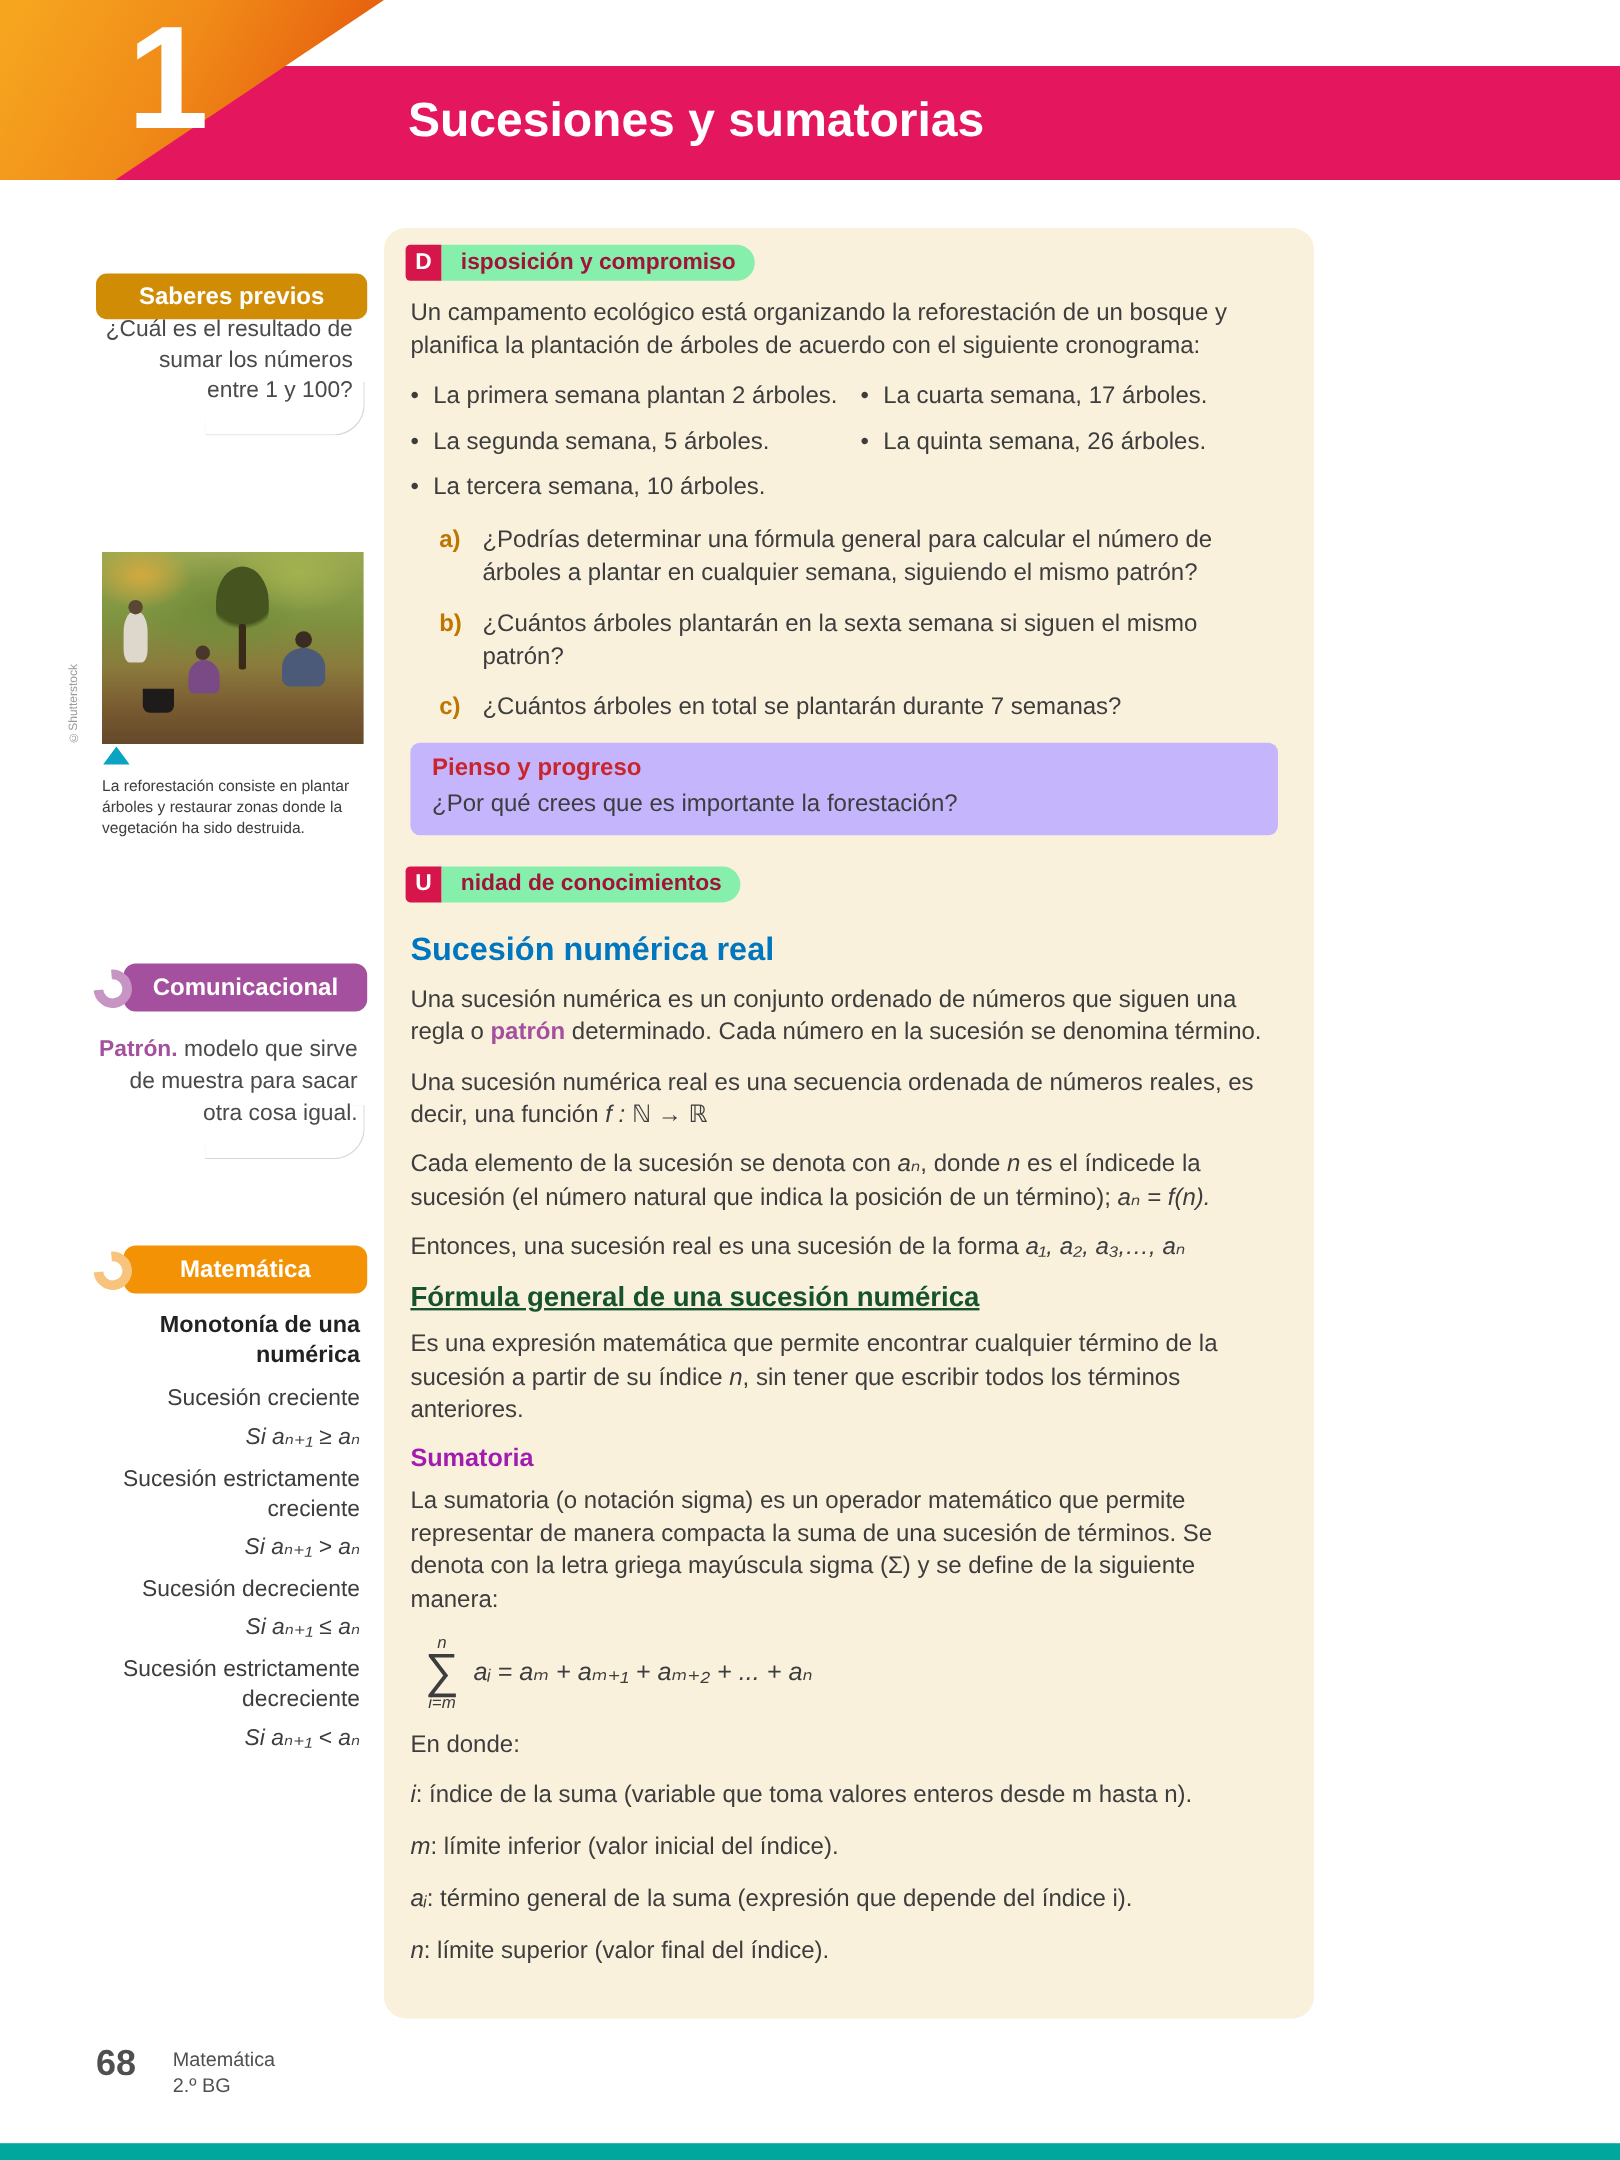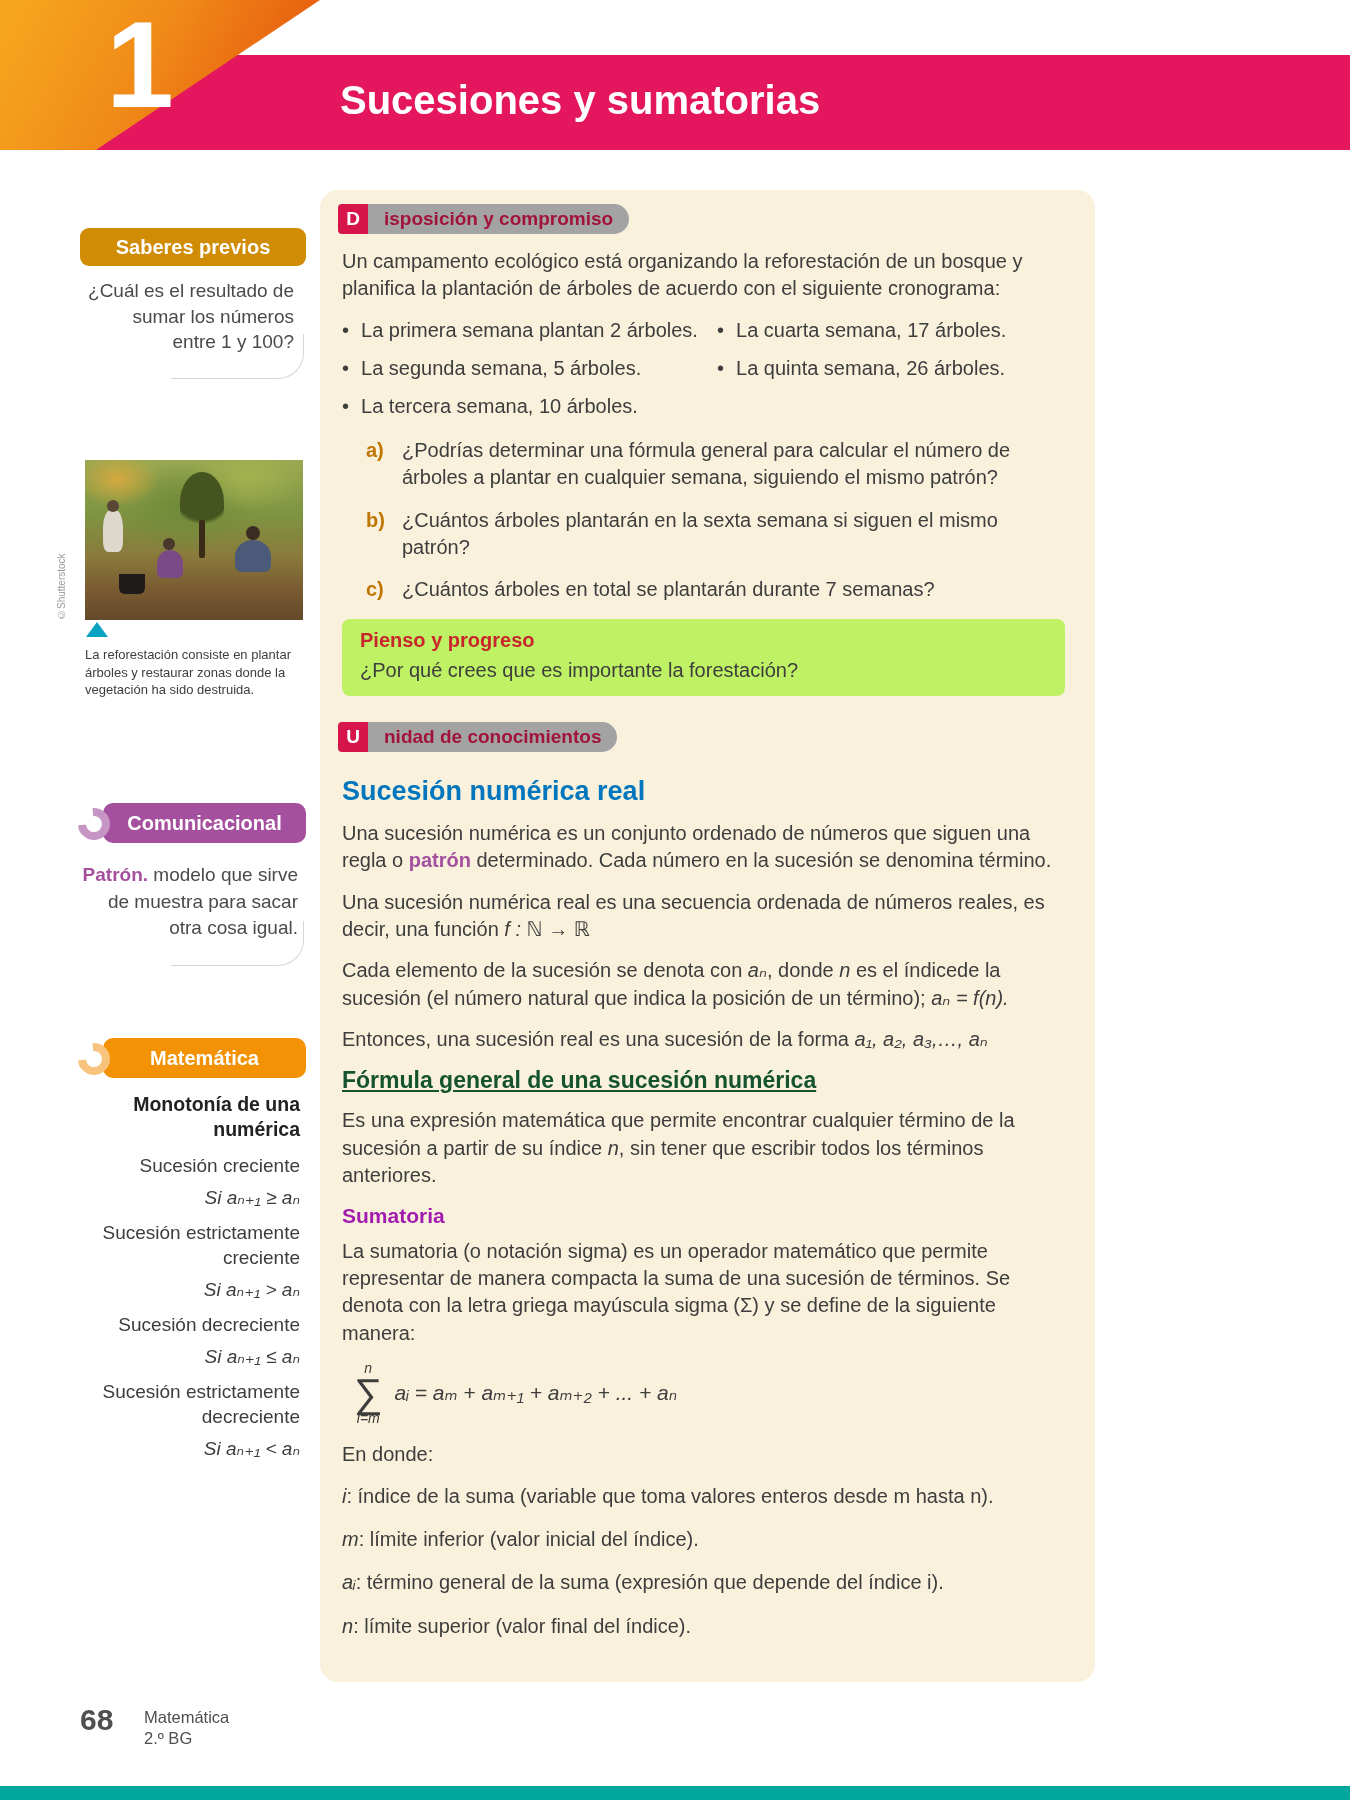--- a/index.html
+++ b/index.html
@@ -13,21 +13,21 @@
           clip-path:polygon(0 0,100% 0,30% 100%,0 100%);}
   .chapter-num{position:absolute;top:4px;left:106px;font-size:122px;font-weight:700;color:#fff;line-height:1;}
   .chapter-title{position:absolute;top:78px;left:340px;font-size:40px;font-weight:700;color:#fff;margin:0;}
 
   
   .sp-badge{position:absolute;left:80px;top:228px;width:226px;height:38px;background:#d18c05;border-radius:9px;
             color:#fff;font-weight:700;font-size:20px;display:flex;align-items:center;justify-content:center;}
   .note-block{box-sizing:border-box;text-align:right;color:#4a4a4a;}
   .note-block::after{content:"";position:absolute;right:2px;bottom:-10px;width:132px;height:44px;
             border-right:1.6px solid #d6d6d6;border-bottom:1.6px solid #d6d6d6;border-bottom-right-radius:26px;}
-  .sp-note{position:absolute;left:80px;top:266px;width:226px;padding:12px 12px 14px 4px;font-size:19px;line-height:1.35;}
+  .sp-note{position:absolute;left:80px;top:250px;width:226px;padding:12px 12px 14px 4px;font-size:19px;line-height:1.35;}
 
   .photo-credit{position:absolute;left:56px;top:470px;height:150px;writing-mode:vertical-rl;transform:rotate(180deg);
                 font-size:10px;color:#999;}
   .photo{position:absolute;left:85px;top:460px;width:218px;height:160px;overflow:hidden;background:
       radial-gradient(ellipse 60px 40px at 15% 12%, #d4a93f 0%, rgba(212,169,63,0) 70%),
       radial-gradient(ellipse 80px 50px at 75% 10%, #a3b24f 0%, rgba(163,178,79,0) 70%),
       radial-gradient(ellipse 90px 60px at 45% 30%, #6f8a39 0%, rgba(111,138,57,0) 75%),
       linear-gradient(180deg,#9aa851 0%,#7e9340 35%,#8a7a3c 60%,#7a5c31 80%,#64492a 100%);}
   .photo span{position:absolute;display:block;}
   .fig-tree{left:95px;top:12px;width:44px;height:60px;border-radius:50% 50% 40% 40%;
@@ -60,37 +60,37 @@
   .mono-heading{font-weight:700;font-size:19.5px;line-height:1.3;margin-bottom:10px;color:#222;}
   .mono-line{font-size:19px;line-height:1.32;margin-bottom:7px;}
   .mono-line.math{margin-bottom:10px;}
 
   
   .panel{position:absolute;left:320px;top:190px;width:775px;box-sizing:border-box;background:#faf1dd;
          border-radius:18px;padding:8px 30px 26px 22px;}
   .tag{display:inline-flex;align-items:stretch;height:30px;margin:6px 0 14px -4px;}
   .tag-letter{width:30px;background:#d6154b;color:#fff;font-weight:700;font-size:19px;
               display:flex;align-items:center;justify-content:center;border-radius:4px 0 0 4px;}
-  .tag-text{background:#a3a3a3;color:#a2133c;font-weight:700;font-size:19px;display:flex;align-items:center;
+  .tag-text{background:#86efac;color:#a2133c;font-weight:700;font-size:19px;display:flex;align-items:center;
             padding:0 16px;border-radius:0 15px 15px 0;}
   .para{font-size:20px;line-height:1.37;margin:0 0 14px;color:#3d3d3d;}
   .math{font-style:italic;}
   .purple-term{color:#a4509e;font-weight:700;}
 
   .bullets{display:flex;margin:2px 0 6px;}
   .bcol{list-style:none;margin:0;padding:0;}
   .bcol.left{width:375px;}
   .bcol li{display:flex;gap:12px;margin-bottom:12px;font-size:20px;line-height:1.3;}
   .dot{color:#3d3d3d;}
 
   .qitem{display:flex;gap:10px;margin:2px 0 15px 24px;}
   .qlabel{font-weight:700;color:#bf7600;min-width:26px;font-size:20px;line-height:1.37;}
   .qitem p{margin:0;font-size:20px;line-height:1.37;}
 
-  .pienso{margin:12px 0 20px;background:#bef264;border-radius:8px;padding:10px 18px 14px;}
+  .pienso{margin:12px 0 20px;background:#c4b5fd;border-radius:8px;padding:10px 18px 14px;}
   .pienso-title{color:#c9252c;font-weight:700;font-size:20px;margin-bottom:7px;}
   .pienso p{margin:0;font-size:20px;}
 
   .blue-heading{color:#0076be;font-size:27px;margin:10px 0 13px;font-weight:700;}
   .orange-heading{color:#14532d;font-size:23px;margin:6px 0 13px;font-weight:700;text-decoration:underline;}
   .sub-heading{font-size:21px;margin:4px 0 10px;color:#a21caf;font-weight:700;}
 
   .formula{display:flex;align-items:center;margin:4px 0 16px 12px;gap:12px;}
   .sigma-block{display:flex;flex-direction:column;align-items:center;line-height:1;}
   .sig-top{font-size:14px;font-style:italic;}

